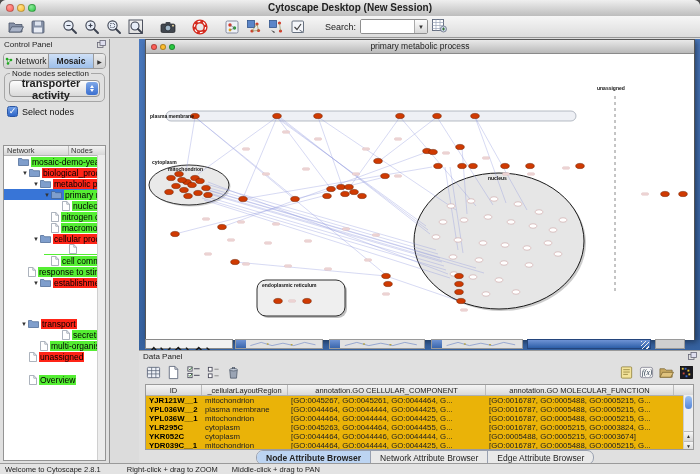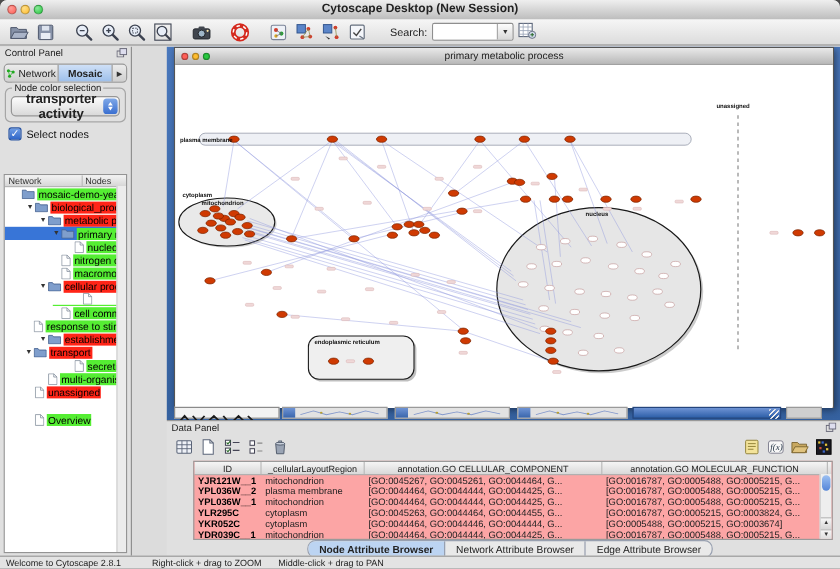--- a/index.html
+++ b/index.html
@@ -75,21 +75,21 @@
   .frag.bluebar{background:linear-gradient(#6e93d4,#2d5fa8);border:1px solid #24457c;}
   .frag.plain{background:#cfcfcf;border:1px solid #9a9a9a;}
   .grip{position:absolute;right:1px;top:1px;width:8px;height:8px;
         background:repeating-linear-gradient(135deg,#eee 0 1px,transparent 1px 3px);}
   
   .dp{position:absolute;left:139px;right:0;top:350px;bottom:10px;background:#e0e0e0;border-top:1px solid #999;box-sizing:border-box;}
   .dp-toolbar{position:absolute;left:4px;right:4px;top:12px;height:19px;display:flex;align-items:center;}
   .dp-toolbar .spacer{flex:1;}
   .dpbtn{width:20px;height:17px;background:none;border:none;padding:0;}
   .dpbtn svg{width:15px;height:15px;display:block;margin:0 auto;}
-  .dtable{position:absolute;left:22px;right:6px;top:33px;height:64px;background:#fca5a5;border:1px solid #9a9a9a;overflow:hidden;}
+  .dtable{position:absolute;left:6px;right:6px;top:33px;height:64px;background:#eab308;border:1px solid #9a9a9a;overflow:hidden;}
   .dthead{display:flex;height:10px;background:linear-gradient(#f5f5f5,#d9d9d9);border-bottom:1px solid #b0b0b0;font-size:7.5px;color:#222;}
   .dthead div{border-right:1px solid #bbb;text-align:center;overflow:hidden;white-space:nowrap;box-sizing:border-box;padding-top:1px;}
   .dtrow{display:flex;height:9px;font-size:7.8px;color:#222;align-items:center;}
   .dtrow div{overflow:hidden;white-space:nowrap;box-sizing:border-box;padding-left:3px;}
   .dtrow .c0{font-weight:bold;color:#000;}
   .col0{width:56px;}.col1{width:86px;}.col2{width:198px;}.col3{width:188px;}
   .dscroll{position:absolute;right:0;top:10px;bottom:0;width:9px;background:#eee;border-left:1px solid #ccc;}
   .dthumb{position:absolute;left:1px;right:1px;top:1px;height:13px;border-radius:4px;background:linear-gradient(#9cc0f2,#5585d8);}
   .darrows{position:absolute;left:0;right:0;bottom:0;height:18px;}
   .darrows div{height:9px;text-align:center;font-size:5px;color:#333;background:linear-gradient(#f6f6f6,#d6d6d6);border-top:1px solid #bbb;line-height:9px;}
@@ -237,21 +237,21 @@
           <path d="M2 2L6 3L3 6.5z" fill="none" stroke="#2a2" stroke-width=".6"></path>
         </svg>
         <span>Network</span>
       </div>
       <div class="cp-tab sel">
         <span>Mosaic</span>
       </div>
       <div class="cp-tab-more">▶</div>
     </div>
     <div class="groupbox">
-      <span class="legend">Node color selection</span>
+      <span class="legend">Node nodes selection</span>
       <div class="combo">
         <span class="val">transporter activity</span>
         <span class="btn">
             <i class="up"></i>
             <i class="dn"></i>
           </span>
       </div>
     </div>
     <div class="chkrow">
       <span class="chk">✓</span>
@@ -382,21 +382,21 @@
           <div class="trow" style="padding-left: 28px;">
             <span class="exp">▼</span>
             <span class="ticon">
               <svg width="11" height="9" viewBox="0 0 11 9">
                 <path d="M.5 1.5h3.2l1 1.2h5.8v5.8H.5z" fill="#7f9ecc" stroke="#44618f" stroke-width=".7"></path>
               </svg>
             </span>
             <span class="lbl red">establishment of lo</span>
             <span class="cnt">558(0)</span>
           </div>
-          <div class="trow" style="padding-left: 16px;">
+          <div class="trow" style="padding-left: 16px; margin-top: 30px;">
             <span class="exp">▼</span>
             <span class="ticon">
               <svg width="11" height="9" viewBox="0 0 11 9">
                 <path d="M.5 1.5h3.2l1 1.2h5.8v5.8H.5z" fill="#7f9ecc" stroke="#44618f" stroke-width=".7"></path>
               </svg>
             </span>
             <span class="lbl red">transport</span>
             <span class="cnt">558(0)</span>
           </div>
           <div class="trow" style="padding-left: 50px;">

